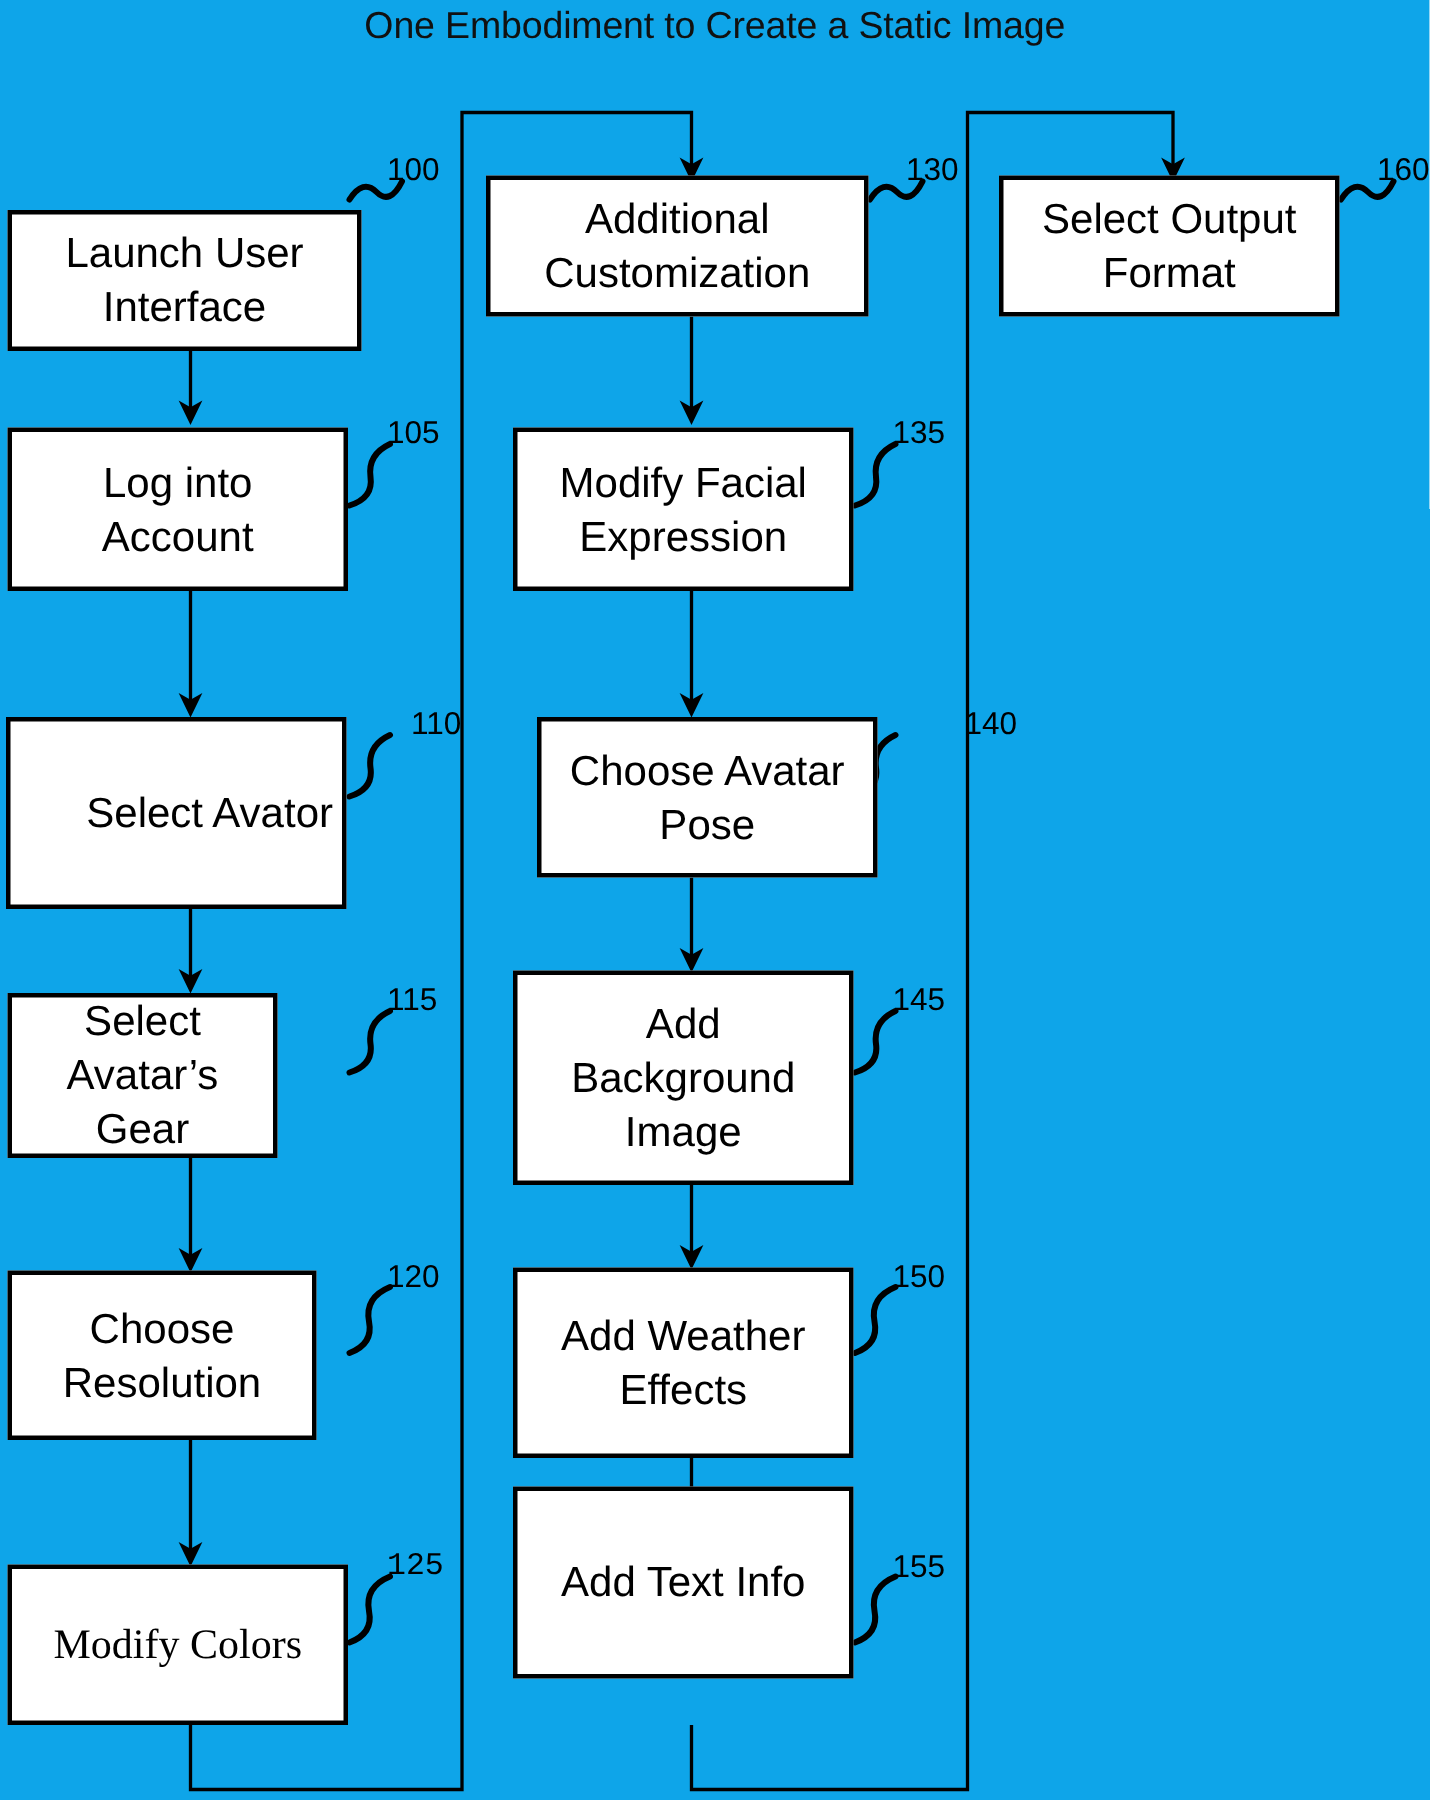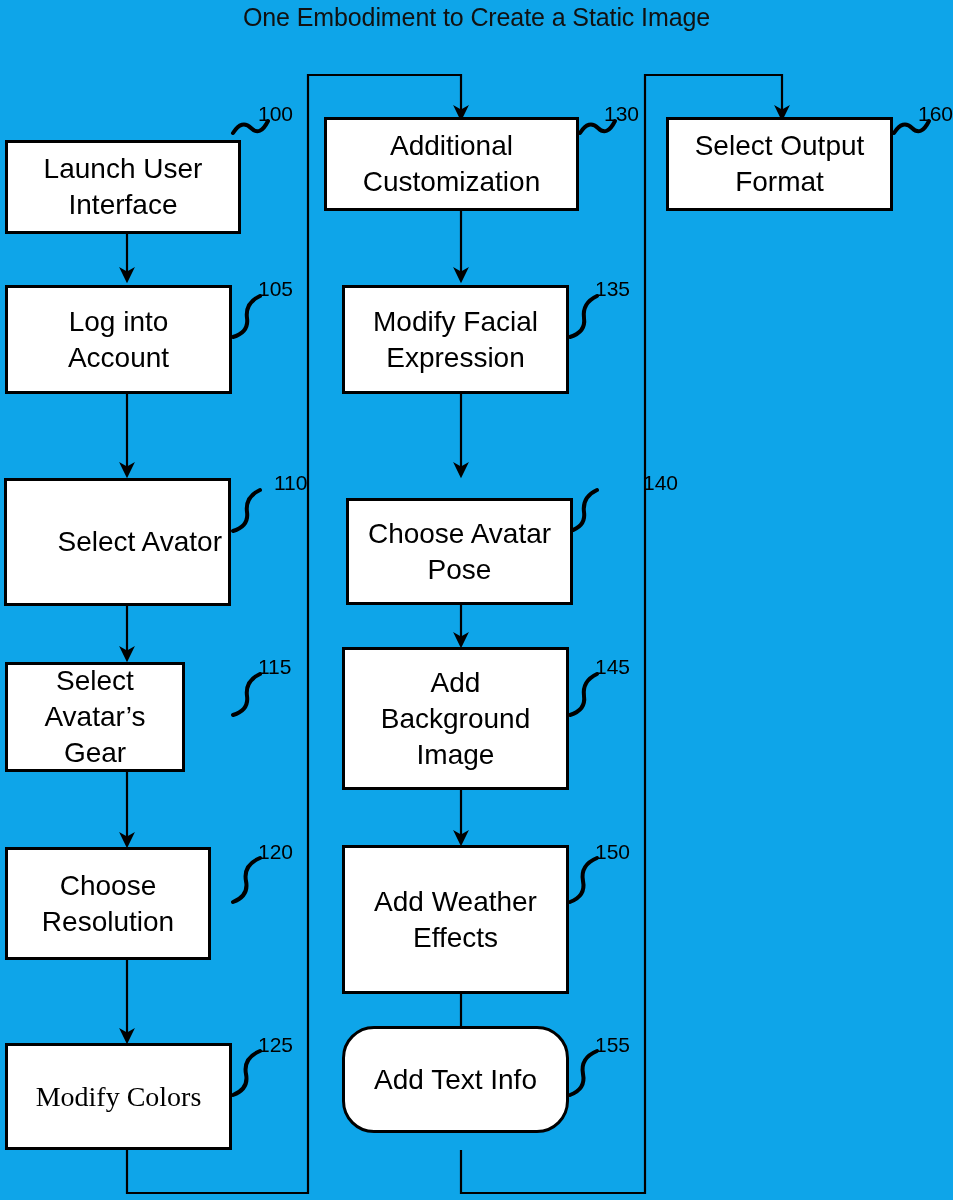--- a/index.html
+++ b/index.html
@@ -159,54 +159,54 @@
 
   <div class="node" style="left:5px;  top:847px;  width:206px; height:113px;justify-content:flex-end;">
     <span class="node-label">Choose
 Resolution</span>
   </div>
   <div class="ref-num" style="left:258px; top:841px;">120</div>
 
   <div class="node" style="left:5px;  top:1043px; width:227px; height:107px;font-family:Liberation Serif, serif;">
     <span class="node-label">Modify Colors</span>
   </div>
-  <div class="ref-num" style="left:258px; top:1034px;">125</div>
+  <div class="ref-num" style="left:258px; top:1034px;font-family:Liberation Mono, monospace;">125</div>
 
   <div class="node" style="left:324px; top:117px;  width:255px; height:94px;">
     <span class="node-label">Additional
 Customization</span>
   </div>
   <div class="ref-num" style="left:604px; top:103px;">130</div>
 
   <div class="node" style="left:342px; top:285px;  width:227px; height:109px;">
     <span class="node-label">Modify Facial
 Expression</span>
   </div>
   <div class="ref-num" style="left:595px; top:278px;">135</div>
 
-  <div class="node" style="left:346px; top:478px;  width:227px; height:107px;margin-top:20px;">
+  <div class="node" style="left:358px; top:478px;  width:227px; height:107px;">
     <span class="node-label">Choose Avatar
 Pose</span>
   </div>
   <div class="ref-num" style="left:595px; top:472px;margin-left:48px;">140</div>
 
   <div class="node" style="left:342px; top:647px;  width:227px; height:143px;">
     <span class="node-label">Add
 Background
 Image</span>
   </div>
   <div class="ref-num" style="left:595px; top:656px;">145</div>
 
-  <div class="node" style="left:342px; top:845px;  width:227px; height:149px;">
+  <div class="node" style="left:342px; top:845px;  width:227px; height:127px;">
     <span class="node-label">Add Weather
 Effects</span>
   </div>
   <div class="ref-num" style="left:595px; top:841px;">150</div>
 
-  <div class="node" style="left:342px; top:1026px; width:227px; height:107px;border-radius:32px;">
+  <div class="node" style="left:342px; top:991px; width:227px; height:128px;">
     <span class="node-label">Add Text Info</span>
   </div>
   <div class="ref-num" style="left:595px; top:1034px;">155</div>
 
   <div class="node" style="left:666px; top:117px;  width:227px; height:94px;">
     <span class="node-label">Select Output
 Format</span>
   </div>
   <div class="ref-num" style="left:918px; top:103px;">160</div>
 

